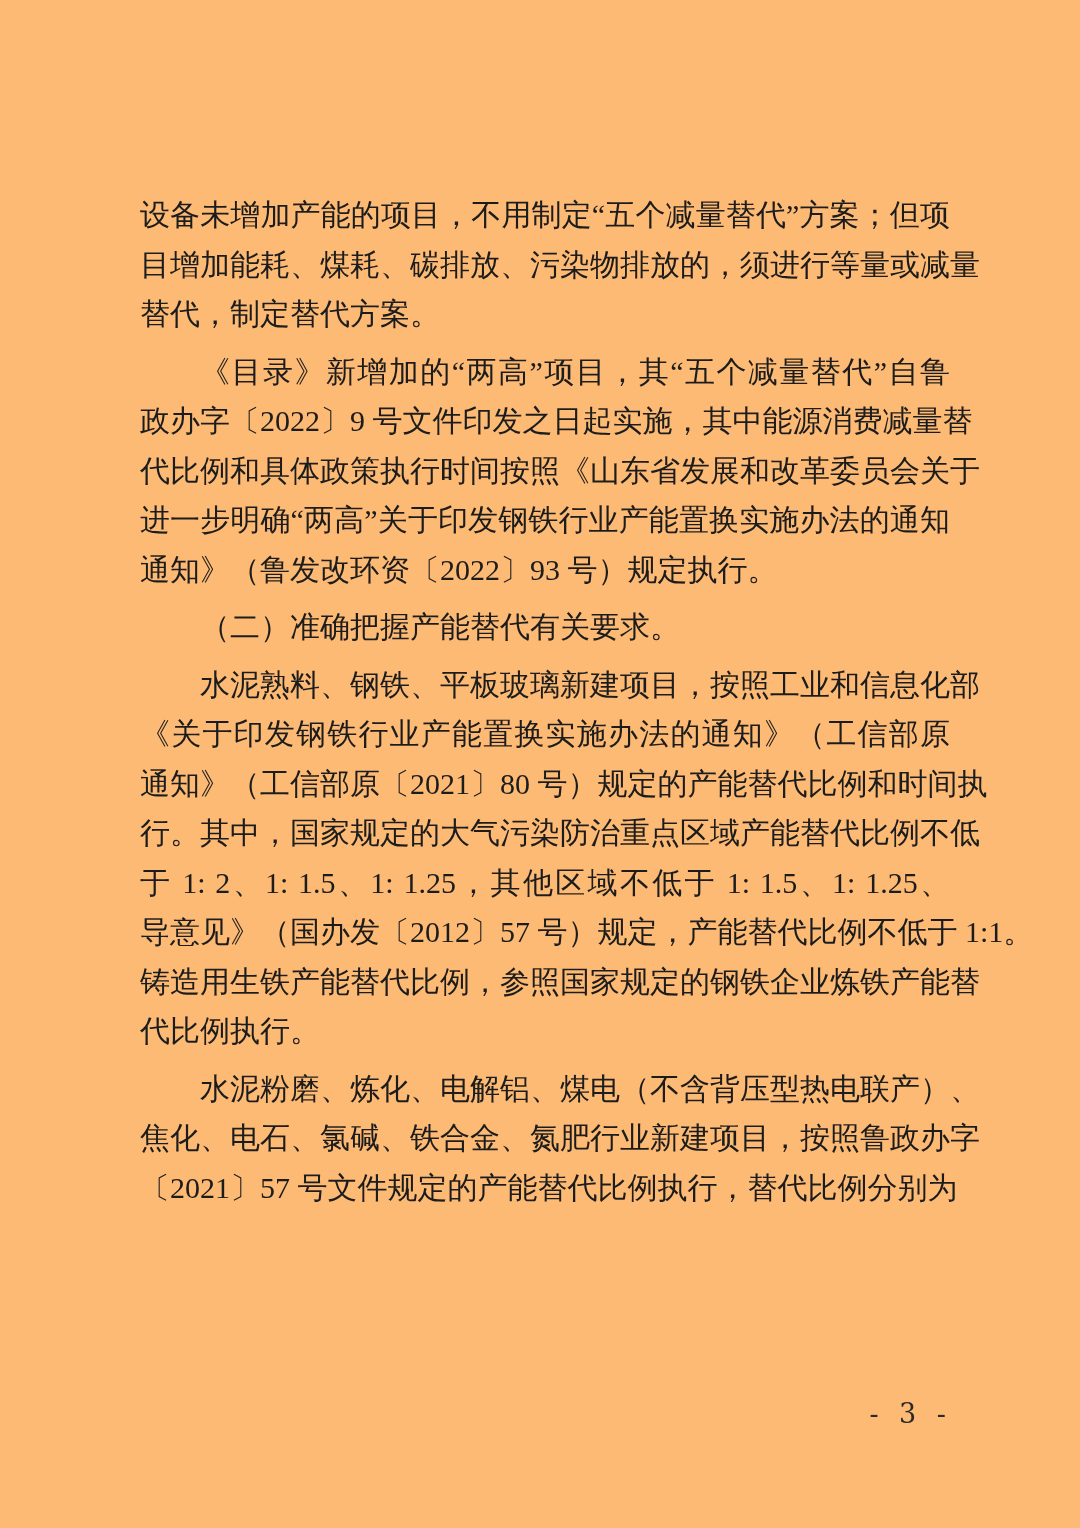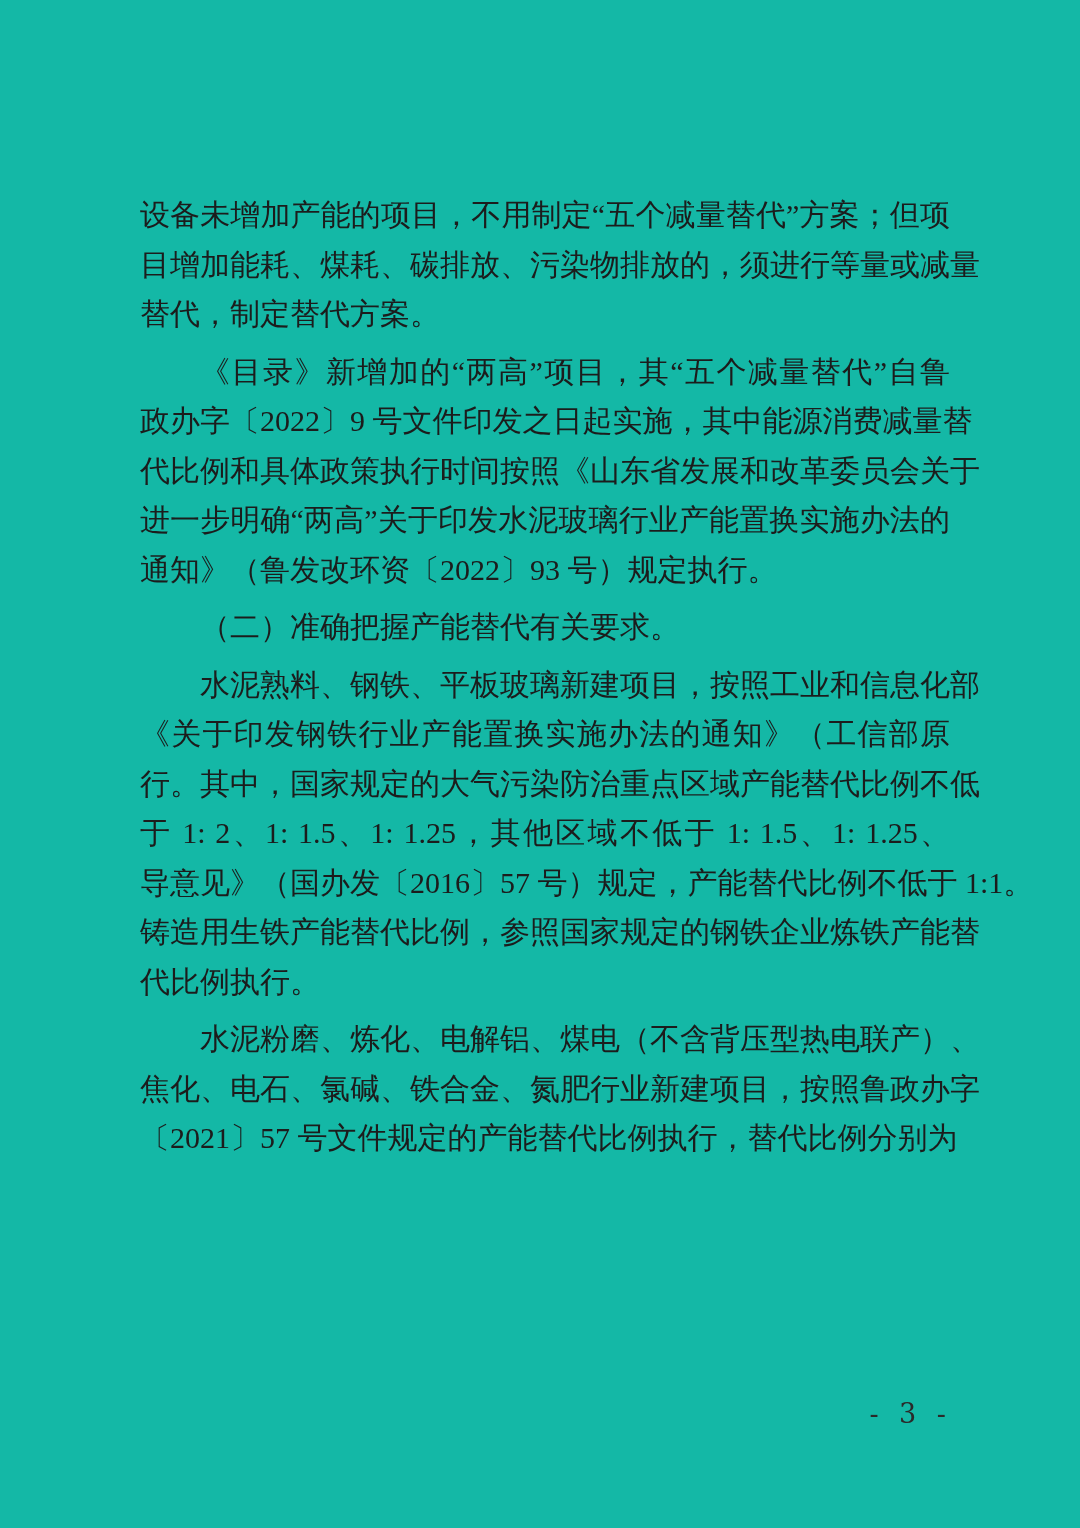--- a/index.html
+++ b/index.html
@@ -5,21 +5,21 @@
   html, body {
     margin: 0;
     padding: 0;
     background: #e8e8e8;
   }
   .page {
     position: relative;
     width: 1080px;
     height: 1528px;
     margin: 0 auto;
-    background: #14b8a6;
+    background: #fdba74;
     overflow: hidden;
     font-family: "Liberation Serif", "DejaVu Serif", serif;
     color: #1c1c1c;
   }
   .doc-body {
     position: absolute;
     left: 140px;
     top: 190px;
     width: 810px;
   }
@@ -56,28 +56,29 @@
 <body>
 
 <div class="page">
   <div class="doc-body">
     <div class="text-line">设备未增加产能的项目，不用制定“五个减量替代”方案；但项</div>
     <div class="text-line">目增加能耗、煤耗、碳排放、污染物排放的，须进行等量或减量</div>
     <div class="text-line para-end">替代，制定替代方案。</div>
     <div class="text-line indent">《目录》新增加的“两高”项目，其“五个减量替代”自鲁</div>
     <div class="text-line">政办字〔2022〕9 号文件印发之日起实施，其中能源消费减量替</div>
     <div class="text-line">代比例和具体政策执行时间按照《山东省发展和改革委员会关于</div>
-    <div class="text-line">进一步明确“两高”关于印发水泥玻璃行业产能置换实施办法的</div>
+    <div class="text-line">进一步明确“两高”关于印发钢铁行业产能置换实施办法的通知</div>
     <div class="text-line para-end">通知》（鲁发改环资〔2022〕93 号）规定执行。</div>
     <div class="text-line indent para-end">（二）准确把握产能替代有关要求。</div>
     <div class="text-line indent">水泥熟料、钢铁、平板玻璃新建项目，按照工业和信息化部</div>
     <div class="text-line">《关于印发钢铁行业产能置换实施办法的通知》（工信部原</div>
+    <div class="text-line">通知》（工信部原〔2021〕80 号）规定的产能替代比例和时间执</div>
     <div class="text-line">行。其中，国家规定的大气污染防治重点区域产能替代比例不低</div>
     <div class="text-line">于 1: 2、1: 1.5、1: 1.25，其他区域不低于 1: 1.5、1: 1.25、</div>
-    <div class="text-line">导意见》（国办发〔2016〕57 号）规定，产能替代比例不低于 1:1。</div>
+    <div class="text-line">导意见》（国办发〔2012〕57 号）规定，产能替代比例不低于 1:1。</div>
     <div class="text-line">铸造用生铁产能替代比例，参照国家规定的钢铁企业炼铁产能替</div>
     <div class="text-line para-end">代比例执行。</div>
     <div class="text-line indent">水泥粉磨、炼化、电解铝、煤电（不含背压型热电联产）、</div>
     <div class="text-line">焦化、电石、氯碱、铁合金、氮肥行业新建项目，按照鲁政办字</div>
     <div class="text-line">〔2021〕57 号文件规定的产能替代比例执行，替代比例分别为</div>
   </div>
   <div class="page-number">- 3 -</div>
 </div>
 
 </body></html>

